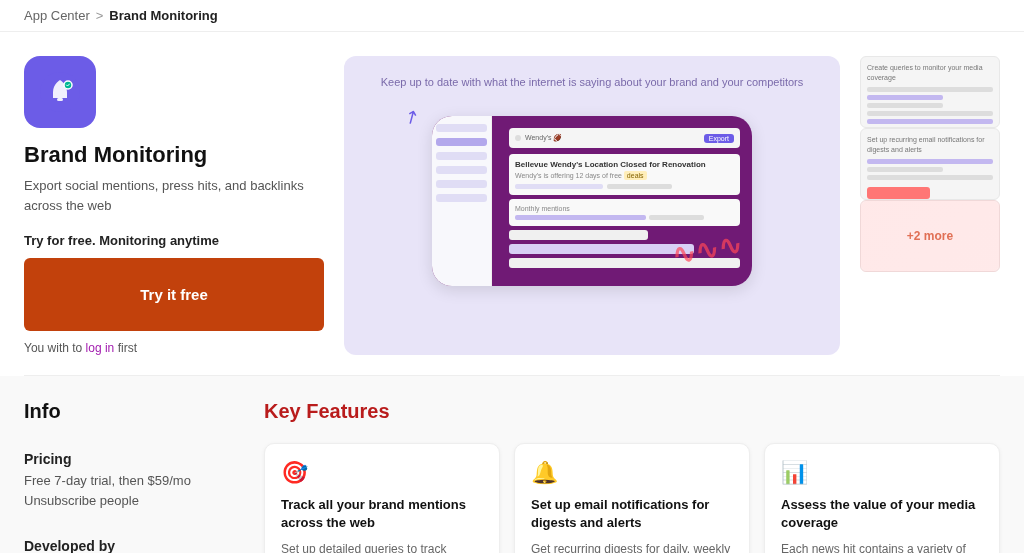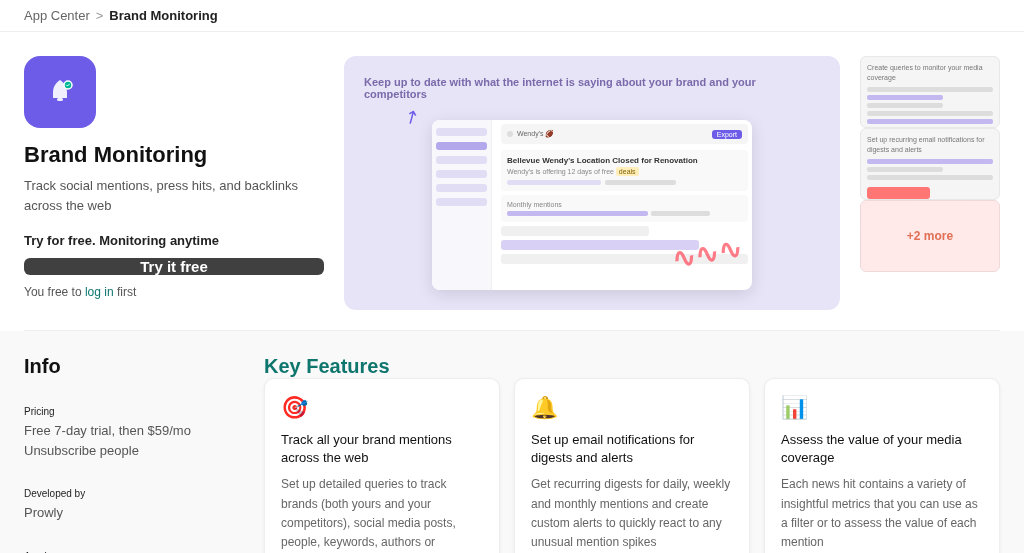--- a/index.html
+++ b/index.html
@@ -45,60 +45,61 @@
     .app-icon svg { width: 40px; height: 40px; }
 
     .app-title { font-size: 22px; font-weight: 700; color: #111; margin-bottom: 8px; }
     .app-description { font-size: 13px; color: #555; line-height: 1.5; margin-bottom: 18px; }
 
     .try-free-label { font-size: 13px; font-weight: 600; color: #222; margin-bottom: 10px; }
 
     .try-btn {
       display: block;
       width: 100%;
-      background: #404040;
+      background: #c2410c;
       color: #fff;
       border: none;
       border-radius: 6px;
-      padding: 0;
+      padding: 28px;
       font-size: 15px;
       font-weight: 600;
       cursor: pointer;
       text-align: center;
       margin-bottom: 10px;
     }
 
     .login-note { font-size: 12px; color: #555; }
-    .login-note a { color: #0f766e; text-decoration: none; }
+    .login-note a { color: #a21caf; text-decoration: none; }
 
     
     .center-panel {
       flex: 1;
       background: #e8e4f8;
       border-radius: 12px;
       padding: 20px;
       display: flex;
       flex-direction: column;
       align-items: center;
       position: relative;
       min-height: 240px;
     }
     .hero-title { font-size: 16px; font-weight: 700; color: #5b3de8; text-align: center; margin-bottom: 4px; }
-    .hero-subtitle { font-size: 11px; color: #7a6aaa; margin-bottom: 20px; font-weight: bold; }
+    .hero-subtitle { font-size: 11px; color: #7a6aaa; margin-bottom: 28px; }
 
     
     .mock-screenshot {
-      background: #ffffff;
-      border-radius: 8px;
+      background: #701a75;
+      border-radius: 20px;
       width: 100%;
       max-width: 320px;
       min-height: 160px;
       box-shadow: 0 4px 16px rgba(0,0,0,0.12);
       position: relative;
       overflow: hidden;
+      padding: 8px;
     }
     .mock-header {
       height: 20px;
       background: #f5f5f5;
       border-radius: 4px;
       margin-bottom: 6px;
       display: flex;
       align-items: center;
       gap: 4px;
       padding: 0 6px;
@@ -192,37 +193,37 @@
     .bottom-section {
       display: flex;
       padding: 24px;
       gap: 40px;
       background: #f9f9f9;
     }
 
     
     .info-column { width: 200px; flex-shrink: 0; }
     .info-heading { font-size: 20px; font-weight: 700; color: #111; margin-bottom: 16px; }
-    .info-label { font-size: 10px; font-weight: 400; color: #222; margin-bottom: 4px; margin-top: 28px; }
+    .info-label { font-size: 14px; font-weight: 700; color: #222; margin-bottom: 4px; margin-top: 28px; }
     .info-value { font-size: 13px; color: #555; line-height: 1.5; }
 
     
     .features-column { flex: 1; }
-    .features-heading { font-size: 20px; font-weight: 700; color: #0f766e; margin-bottom: 0; }
+    .features-heading { font-size: 20px; font-weight: 700; color: #b91c1c; margin-bottom: 20px; }
     .features-grid { display: flex; gap: 14px; }
     .feature-card {
       background: #fff;
       border-radius: 10px;
       padding: 16px;
       flex: 1;
       border: 1px solid #eee;
       box-shadow: 0 1px 4px rgba(0,0,0,0.05);
     }
     .feature-icon { font-size: 22px; margin-bottom: 10px; display: block; }
-    .feature-card-title { font-size: 13px; font-weight: 400; color: #111; margin-bottom: 8px; line-height: 1.4; }
+    .feature-card-title { font-size: 13px; font-weight: 700; color: #111; margin-bottom: 8px; line-height: 1.4; }
     .feature-card-desc { font-size: 12px; color: #666; line-height: 1.6; }
   </style>
 </head>
 <body>
 
 <div class="page-container">
 
   <div class="breadcrumb-bar">
     <span>App Center</span>
     <span class="separator">&gt;</span>
@@ -235,25 +236,25 @@
       <div class="app-icon">
         <svg viewBox="0 0 40 40" fill="none" xmlns="http://www.w3.org/2000/svg">
           <circle cx="20" cy="20" r="20" fill="#6c5ce7"></circle>
           <path d="M20 8C20 8 13 12 13 20V26H27V20C27 12 20 8 20 8Z" fill="white" opacity="0.9"></path>
           <rect x="17" y="26" width="6" height="3" rx="1.5" fill="white" opacity="0.9"></rect>
           <circle cx="28" cy="13" r="4" fill="#00b894" stroke="white" stroke-width="1.5"></circle>
           <path d="M26.5 13L27.5 14L29.5 12" stroke="white" stroke-width="1" stroke-linecap="round" stroke-linejoin="round"></path>
         </svg>
       </div>
       <h1 class="app-title">Brand Monitoring</h1>
-      <p class="app-description">Track social mentions, press hits, and backlinks across the web</p>
+      <p class="app-description">Export social mentions, press hits, and backlinks across the web</p>
       <p class="try-free-label">Try for free. Monitoring anytime</p>
       <button class="try-btn">Try it free</button>
       <p class="login-note">
-        <span>You free to </span><a href="#">log in</a><span> first</span>
+        <span>You with to </span><a href="#">log in</a><span> first</span>
       </p>
     </div>
 
     <div class="center-panel">
       <p class="hero-subtitle">Keep up to date with what the internet is saying about your brand and your competitors</p>
 
       <div class="mock-screenshot" style="display:flex; position:relative; min-height:170px;">
         <div class="mock-sidebar">
           <div class="mock-sidebar-item"></div>
           <div class="mock-sidebar-item" style="background:#b3a8ec;"></div>

